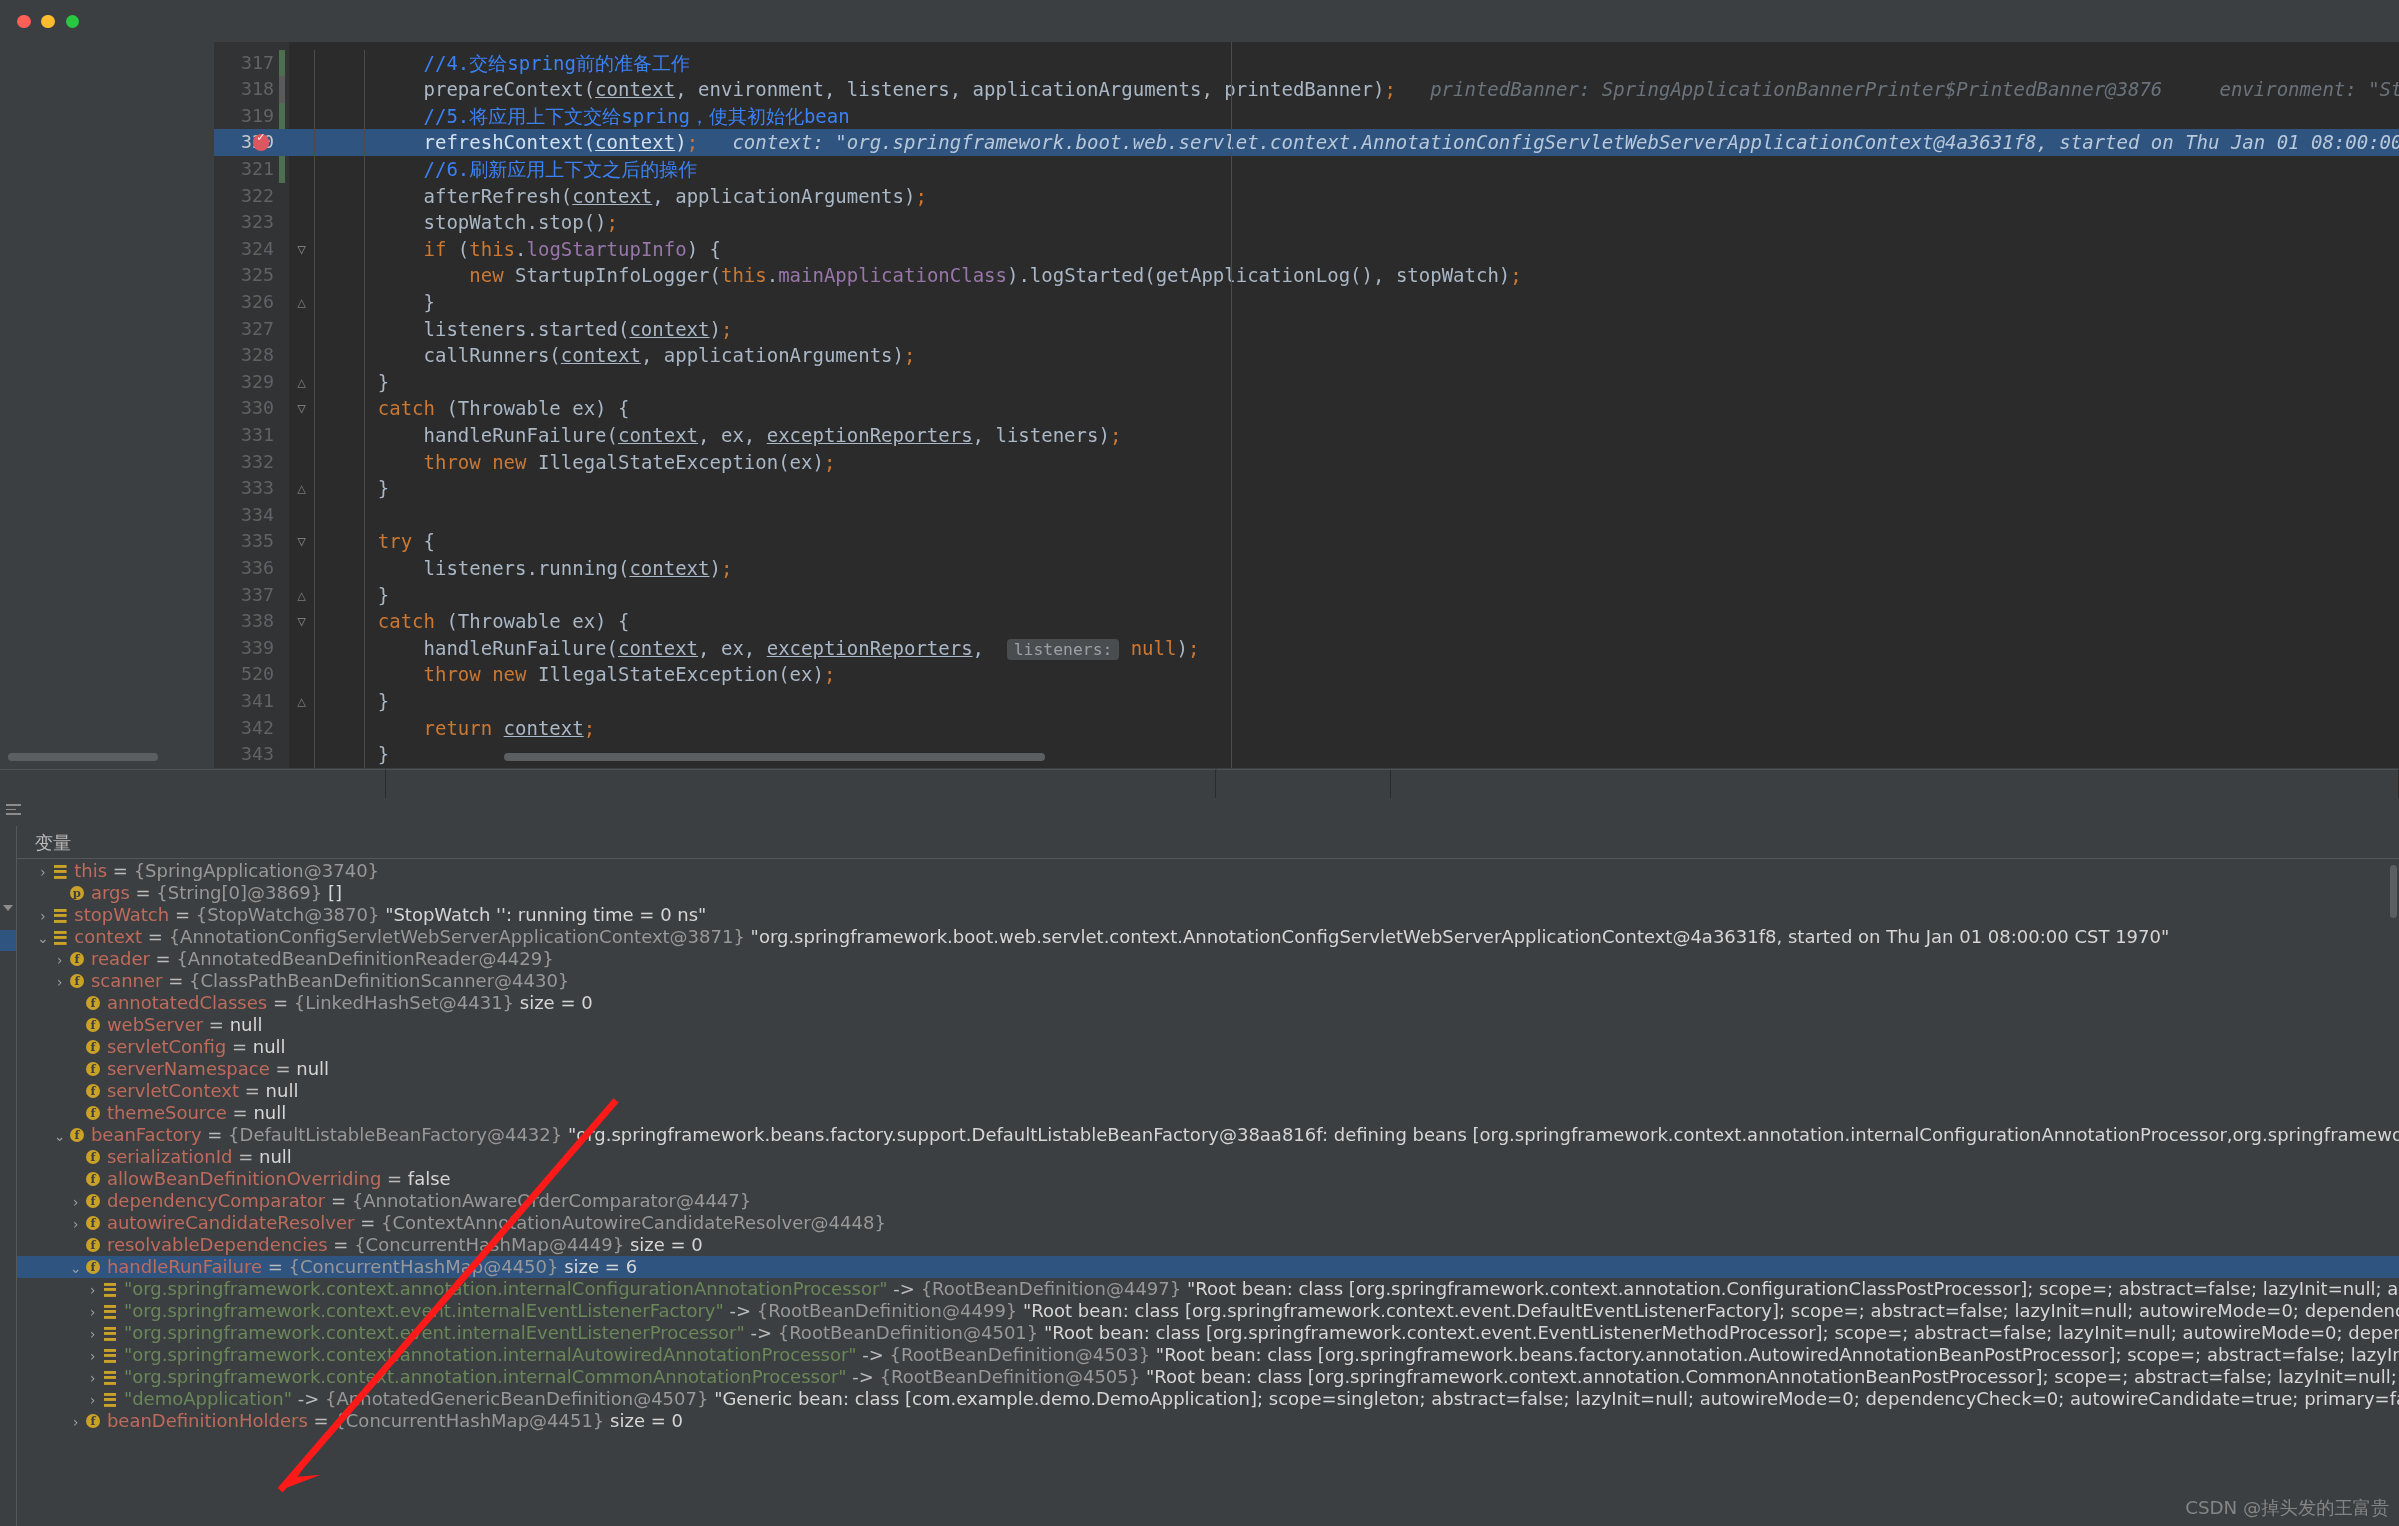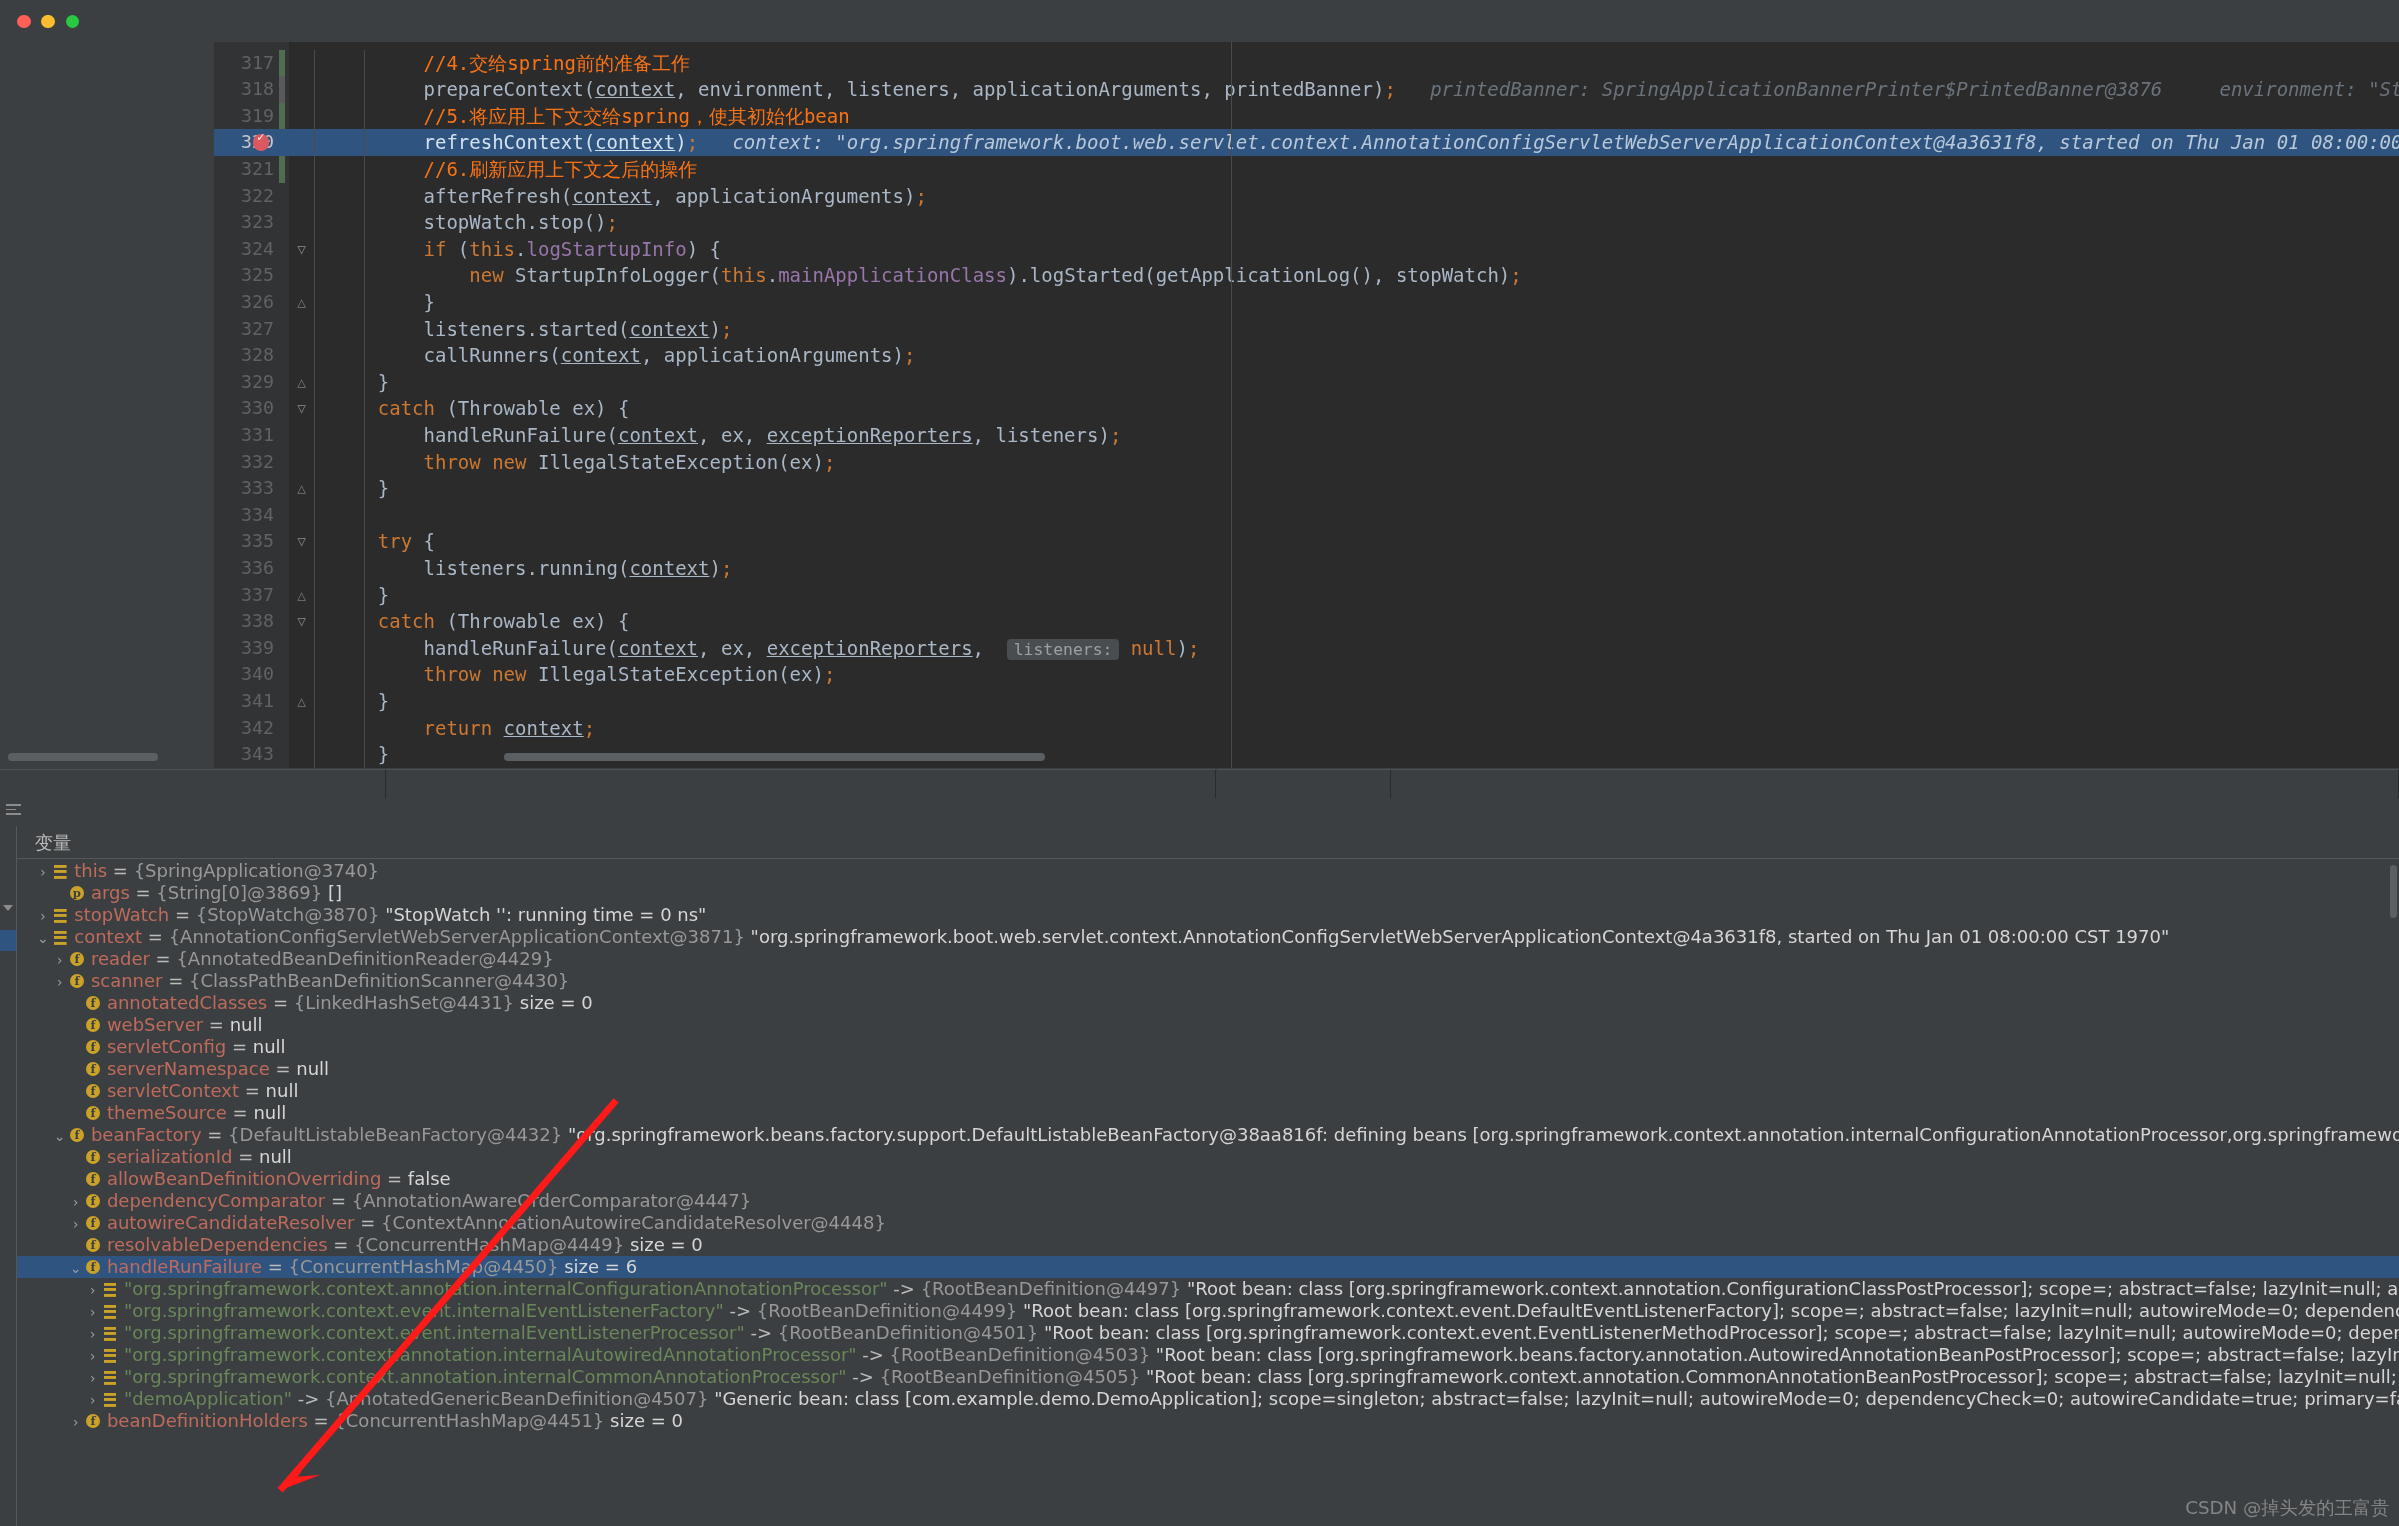--- a/index.html
+++ b/index.html
@@ -78,21 +78,21 @@
   }
   .bp {
     position: absolute; left: 39px; top: 4.8px; width: 16.4px; height: 16.4px;
     border-radius: 50%; background: #db5860;
   }
   .bp::after {
     content: "✓"; position: absolute; left: 3.9px; top: -4.8px;
     font-size: 12.6px; color: #f5f5f5; line-height: 16.4px;
   }
   .kw { color: #cc7832; }
-  .cm { color: #f97316; }
+  .cm { color: #3b82f6; }
   .uline { text-decoration: underline; }
   .fld { color: #9876aa; }
   .hint { color: #6a737c; font-style: italic; }
   .hl .hint { color: #b9c8d8; }
   .hl .code, .hl .fn { color: #d4e1ef; }
   .chip {
     background: #4a4d4f; color: #9aa0a6; padding: 1px 6.8px;
     border-radius: 3.9px; font-style: normal; font-size: 16.4px;
   }
 
@@ -378,21 +378,21 @@
             <span class="vline2"></span>
             <span class="code"><span>    </span><span class="kw">catch</span><span> (Throwable ex) {</span></span>
           </div>
           <div class="row">
             <span class="lno">339</span>
             <span class="vline"></span>
             <span class="vline2"></span>
             <span class="code"><span>        </span><span>handleRunFailure(</span><span class="uline">context</span><span>, ex, </span><span class="uline">exceptionReporters</span><span>,  </span><span class="chip">listeners:</span><span> </span><span class="kw">null</span><span>)</span><span class="kw">;</span></span>
           </div>
           <div class="row">
-            <span class="lno">340</span>
+            <span class="lno">520</span>
             <span class="vline"></span>
             <span class="vline2"></span>
             <span class="code"><span>        </span><span class="kw">throw</span><span> </span><span class="kw">new</span><span> IllegalStateException(ex)</span><span class="kw">;</span></span>
           </div>
           <div class="row">
             <span class="lno">341</span>
             <span class="fold">△</span>
             <span class="vline"></span>
             <span class="vline2"></span>
             <span class="code"><span>    }</span></span>

